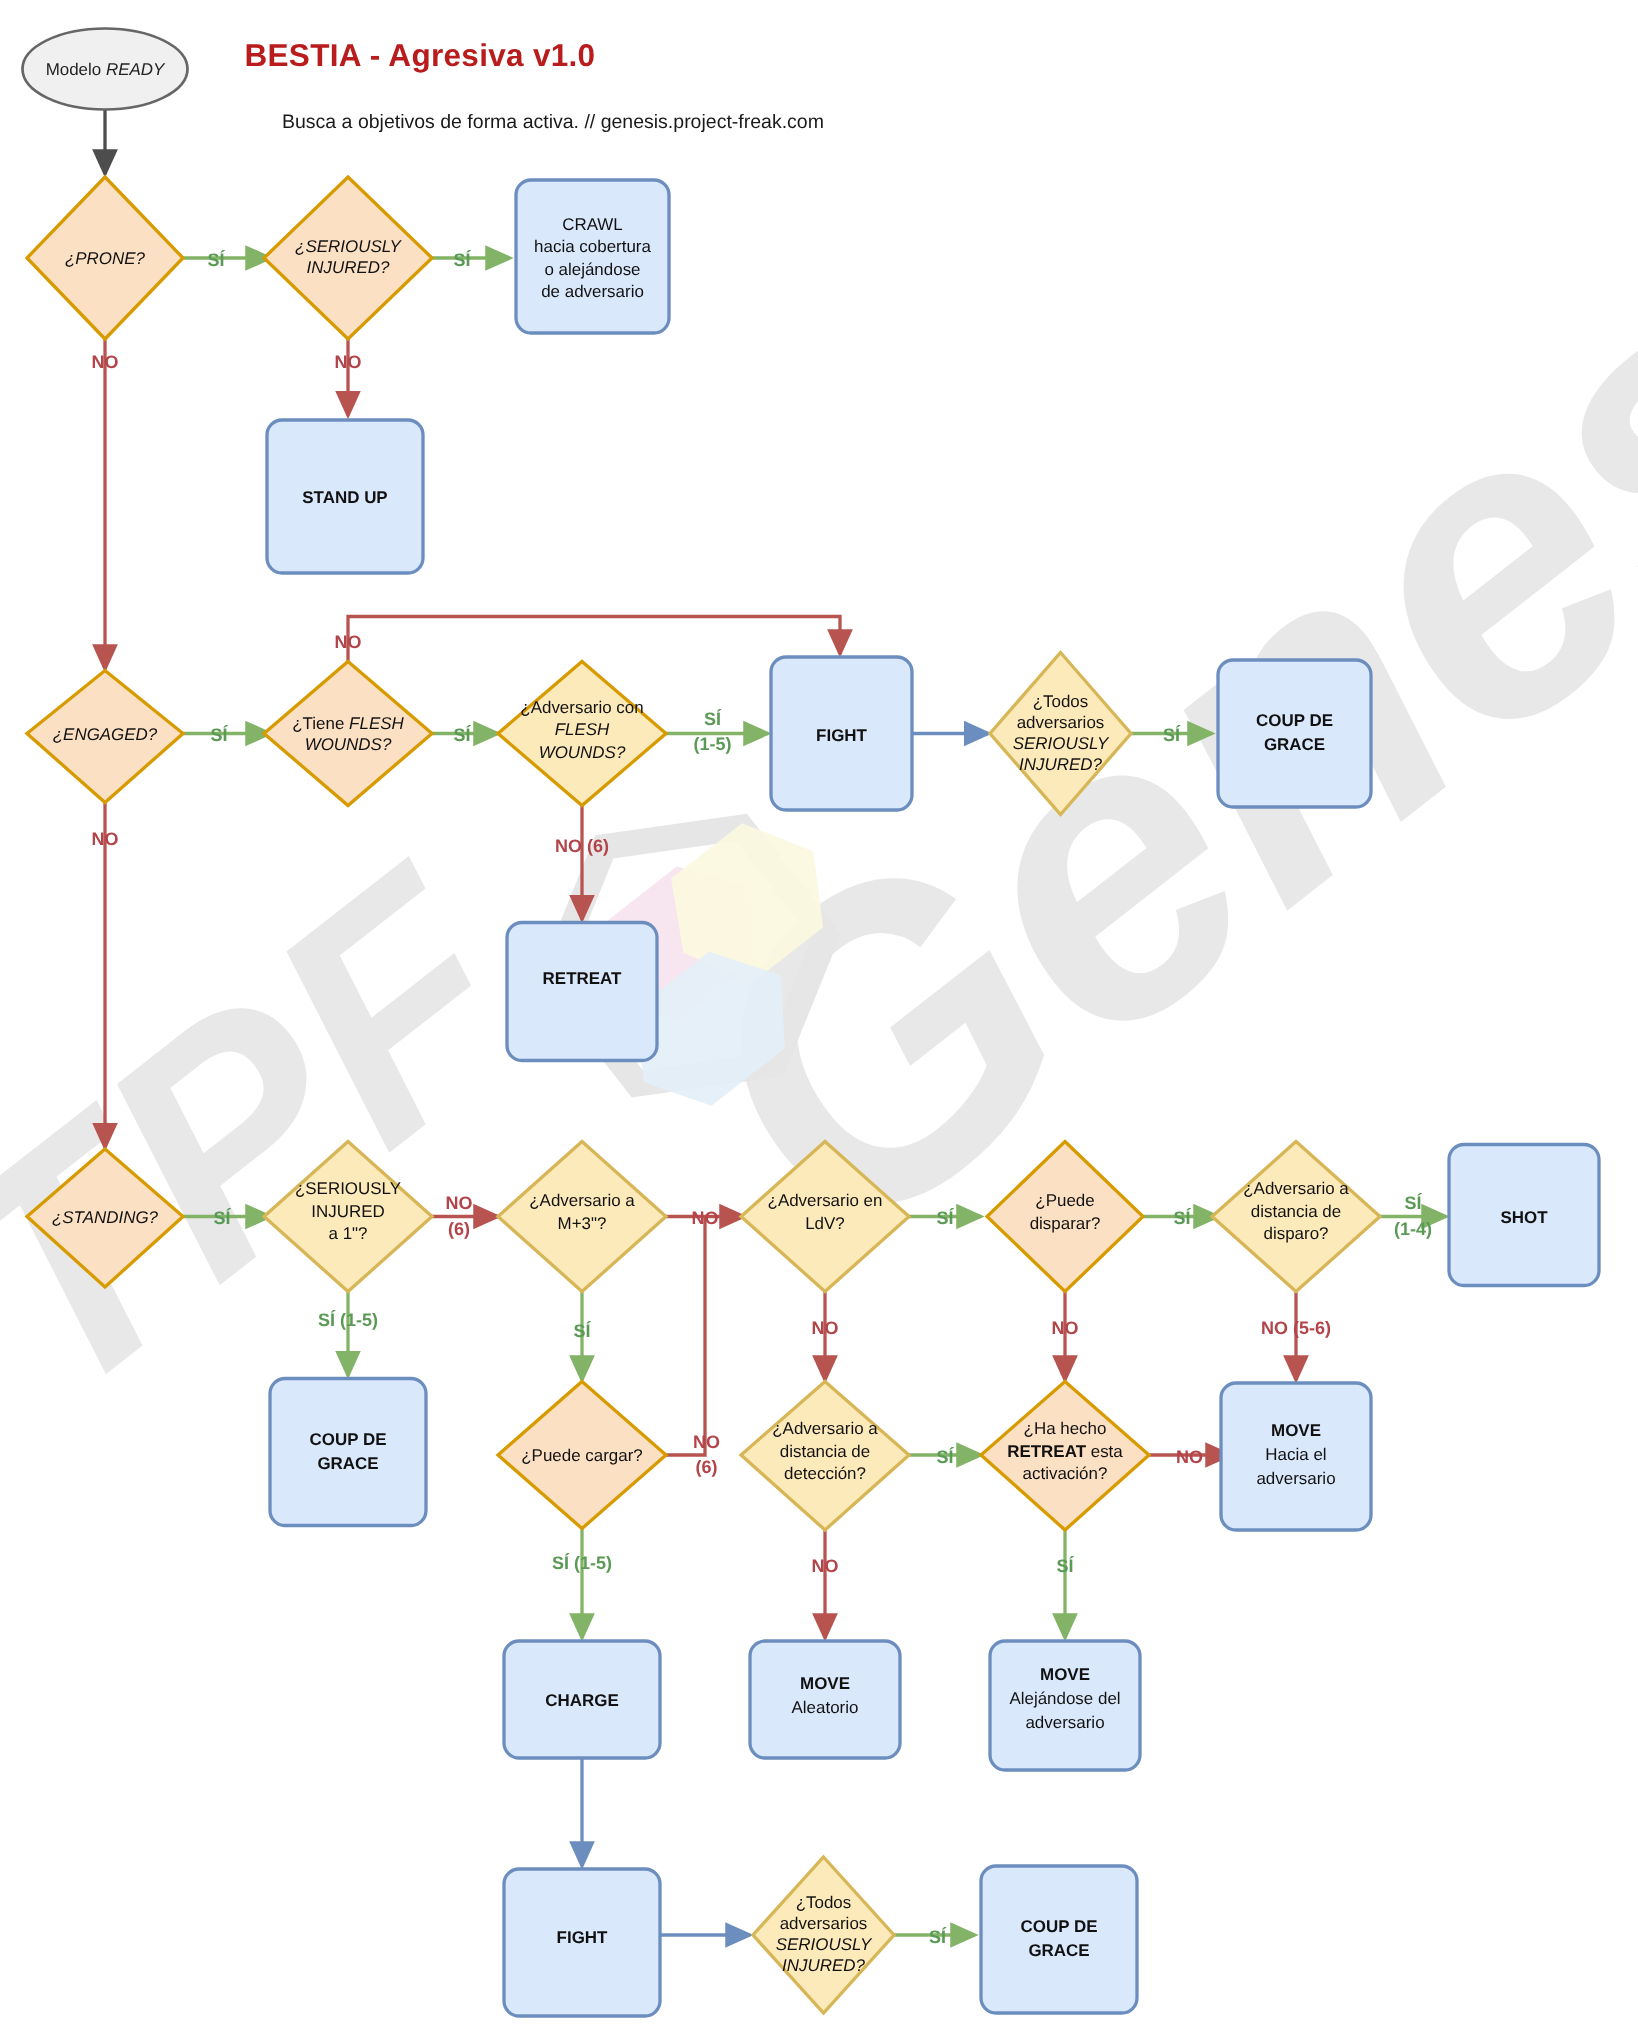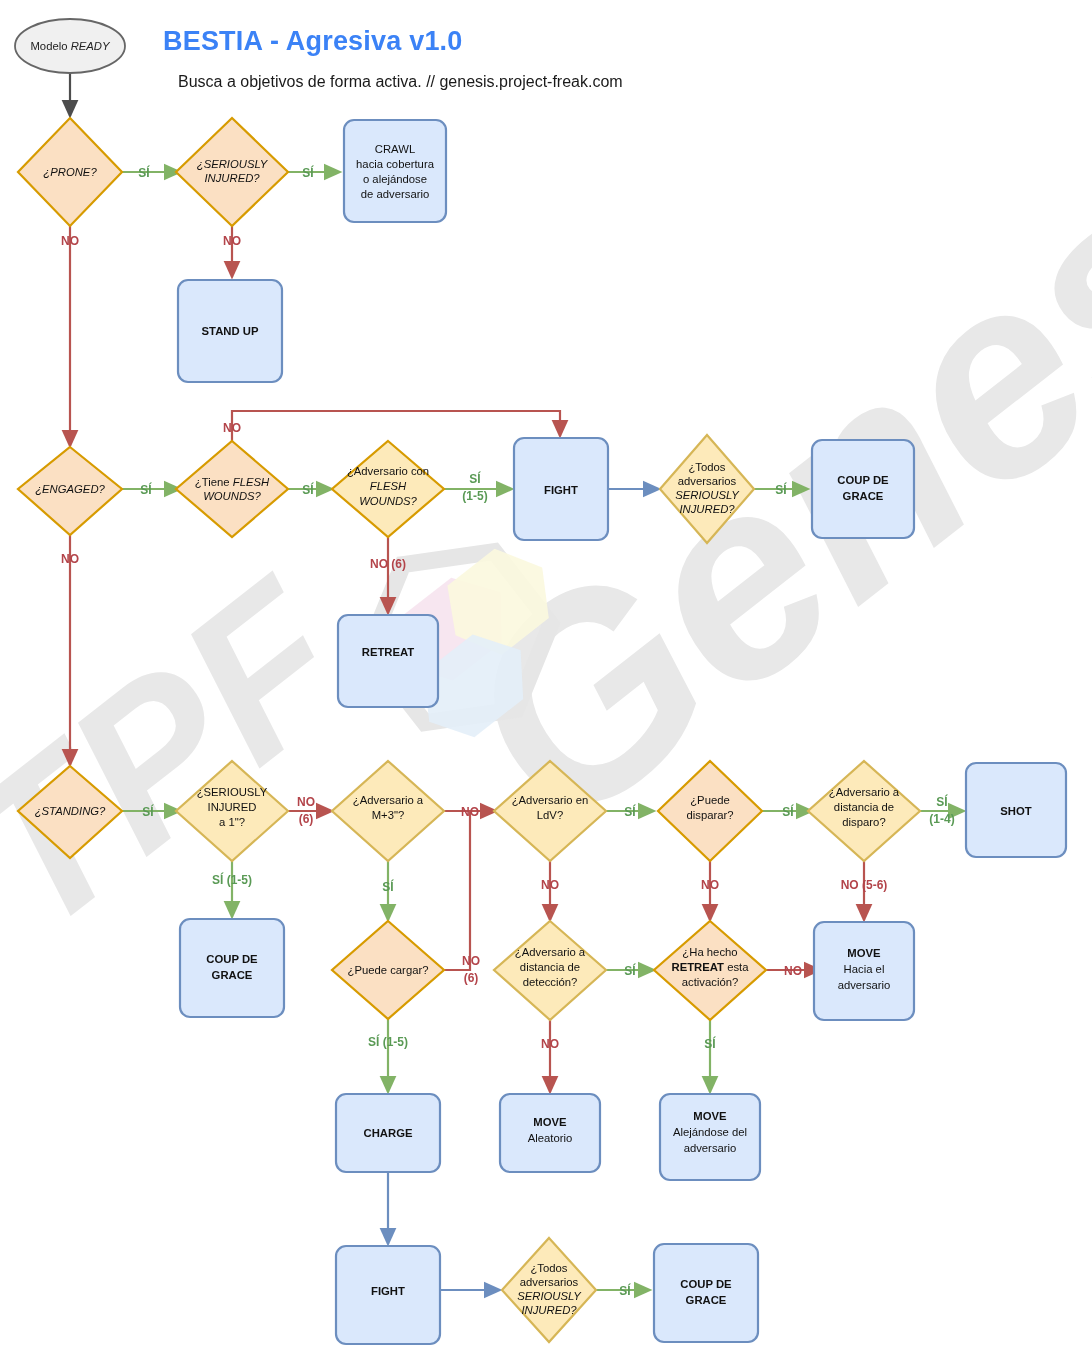--- a/index.html
+++ b/index.html
@@ -3,22 +3,22 @@
 <meta charset="utf-8">
 <style>
   html,body{margin:0;padding:0;background:#ffffff;}
   body{width:1092px;height:1362px;overflow:hidden;
        font-family:"Liberation Sans","DejaVu Sans",sans-serif;}
   #stage{position:relative;width:1092px;height:1362px;background:#fff;}
   svg.layer{position:absolute;left:0;top:0;width:1092px;height:1362px;}
   #wm{z-index:0;}
   #flow{z-index:2;}
   .hdr{position:absolute;z-index:3;}
-  #title{left:163px;top:26px;font-size:27px;font-weight:bold;color:#3b82f6;letter-spacing:.2px;}
-  #subtitle{left:150px;top:73px;font-size:16px;color:#1a1a1a;padding-left:28px;}
+  #title{left:163px;top:26px;font-size:21px;font-weight:bold;color:#b91c1c;letter-spacing:.2px;}
+  #subtitle{left:160px;top:73px;font-size:13px;color:#1a1a1a;padding-left:28px;}
   text{font-family:"Liberation Sans","DejaVu Sans",sans-serif;}
   .nodelabel{font-size:11.3px;fill:#111111;}
   .nodelabel.ital{font-style:italic;}
   .nodelabel.bold{font-weight:bold;}
   .edgelabel{font-size:12px;font-weight:bold;}
   .lbl-si{fill:#5a9a55;}
   .lbl-no{fill:#b3444a;}
   .startlabel{font-size:11.3px;fill:#222;}
   .wmtext{font-family:"Liberation Sans","DejaVu Sans",sans-serif;font-style:italic;font-weight:bold;fill:#e8e8e8;}
 </style>

